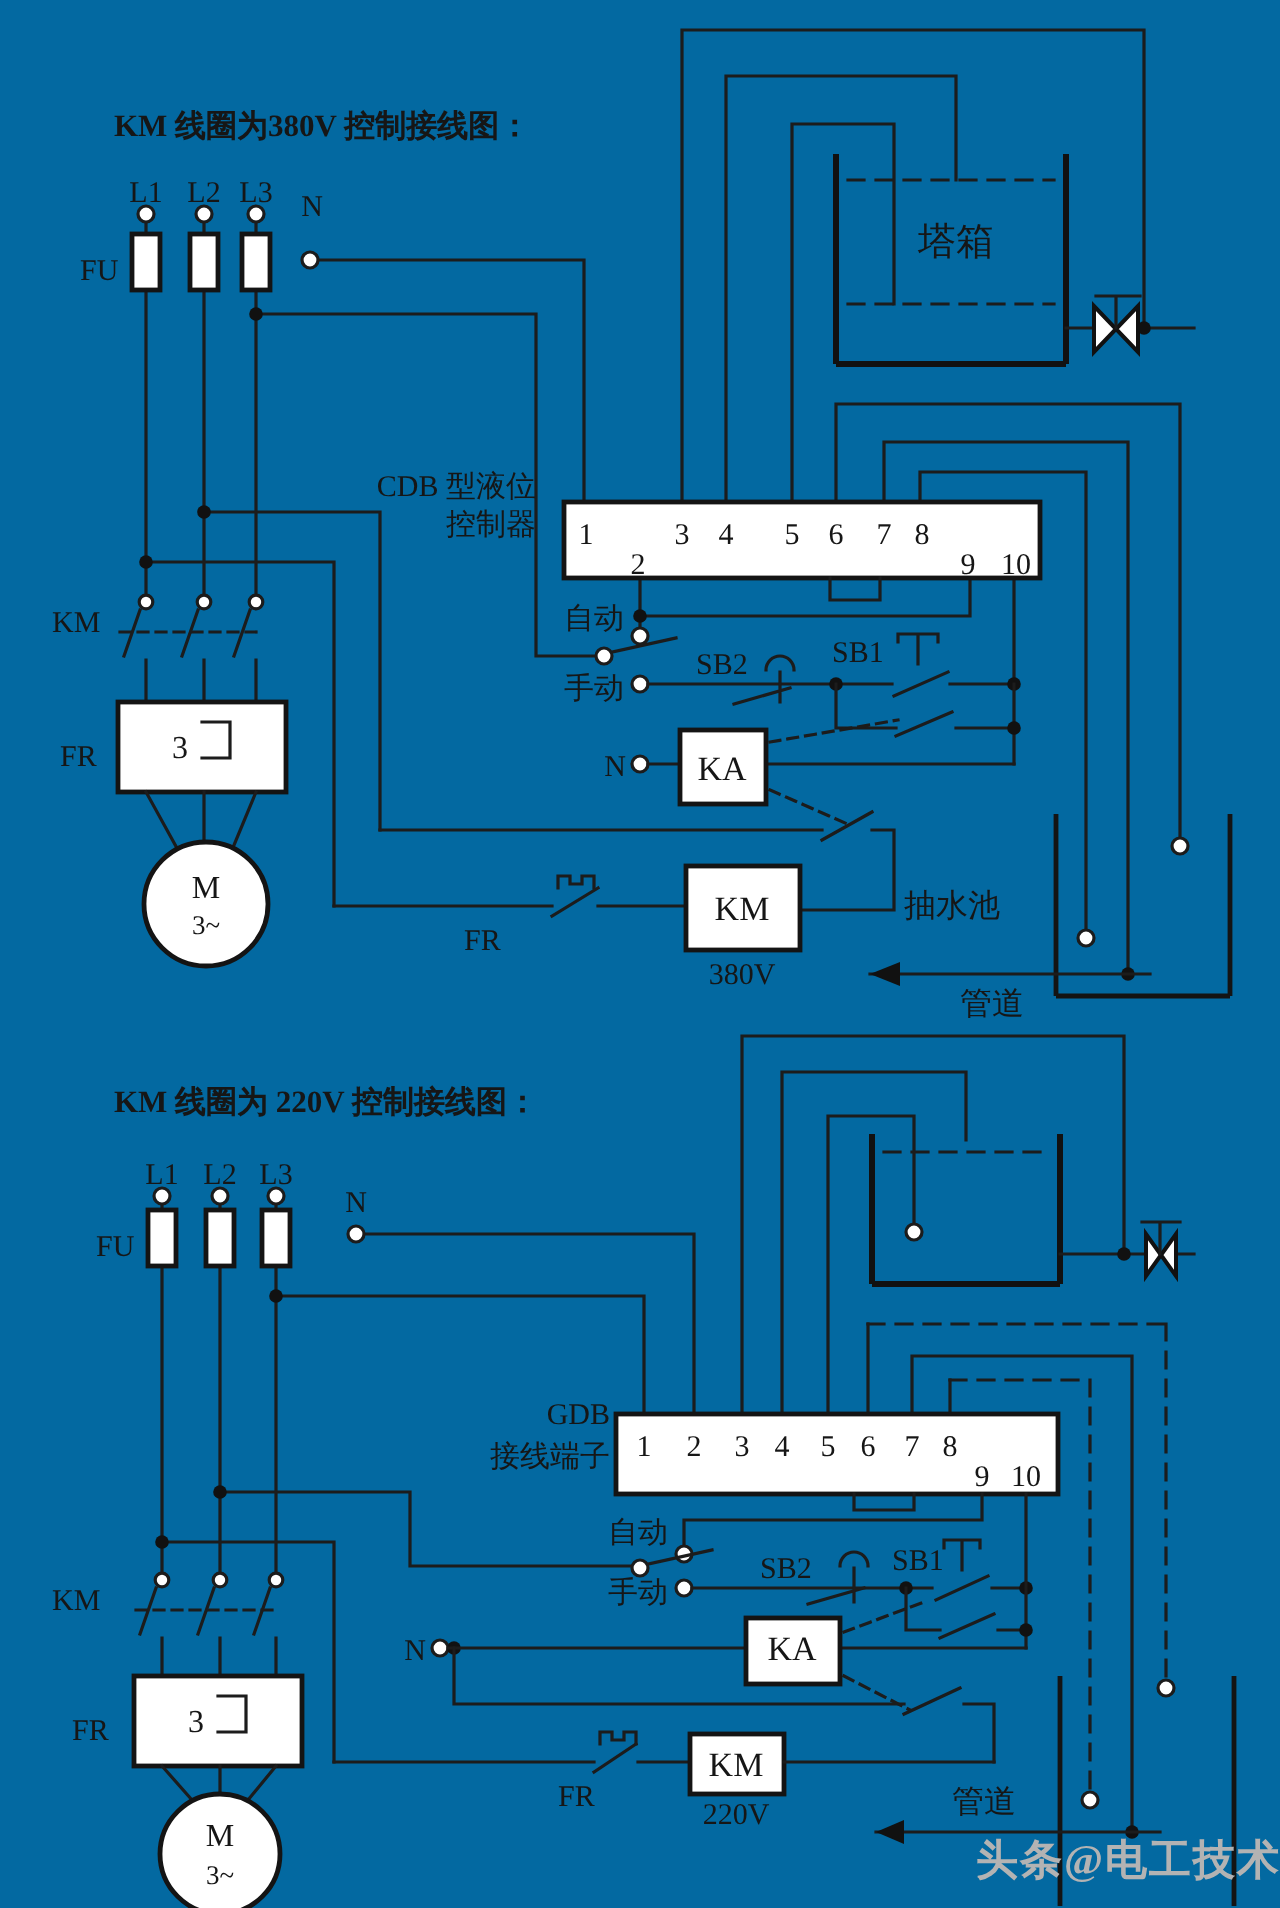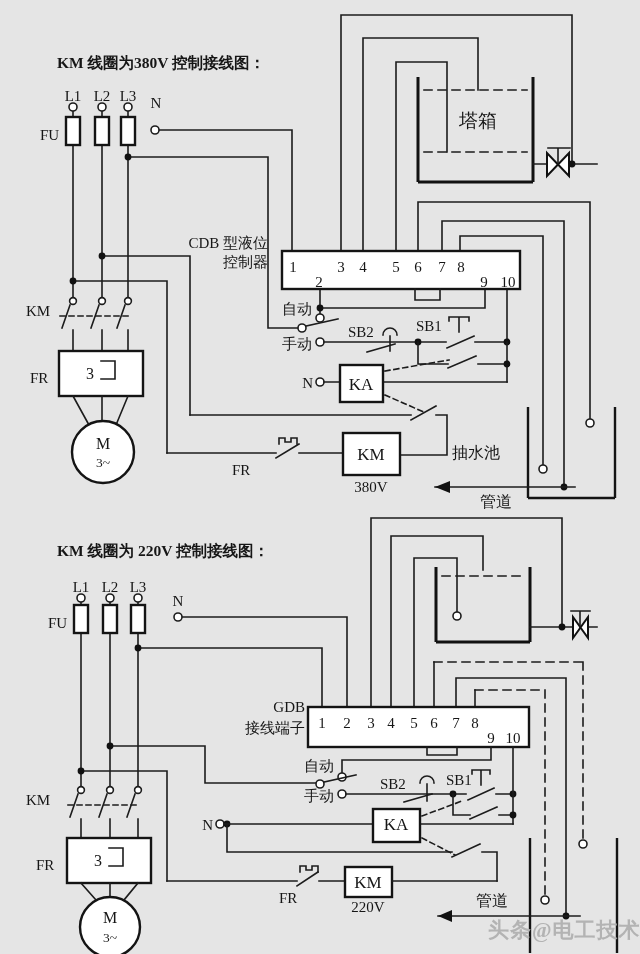--- a/index.html
+++ b/index.html
@@ -1,16 +1,16 @@
 <!DOCTYPE html>
 <html><head>
 <meta charset="utf-8">
 <style>
   html,body{margin:0;padding:0;background:#ffffff;}
-  .stage{width:640px;height:954px;position:relative;background:#e5e5e5;overflow:hidden;}
+  .stage{width:640px;height:954px;position:relative;background:#0369a1;overflow:hidden;}
   svg{display:block;}
   svg text{font-family:"Liberation Serif","DejaVu Serif",serif;fill:#161616;}
   .w{stroke:#1c1c1c;stroke-width:1.6;fill:none;stroke-linecap:square;}
   .wb{stroke:#141414;stroke-width:2.4;fill:none;}
   .box{stroke:#141414;stroke-width:2.4;fill:#ffffff;}
   .tank{stroke:#111;stroke-width:3;fill:none;}
   .dash{stroke-dasharray:8 6;}
   .dashm{stroke-dasharray:5 4;}
   .dot{fill:#111;stroke:none;}
   .term{fill:#ffffff;stroke:#1c1c1c;stroke-width:1.6;}

